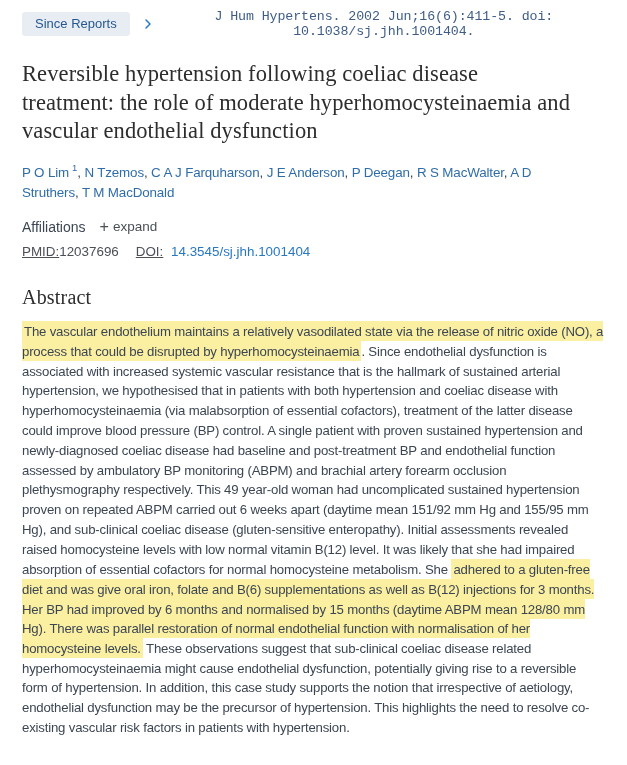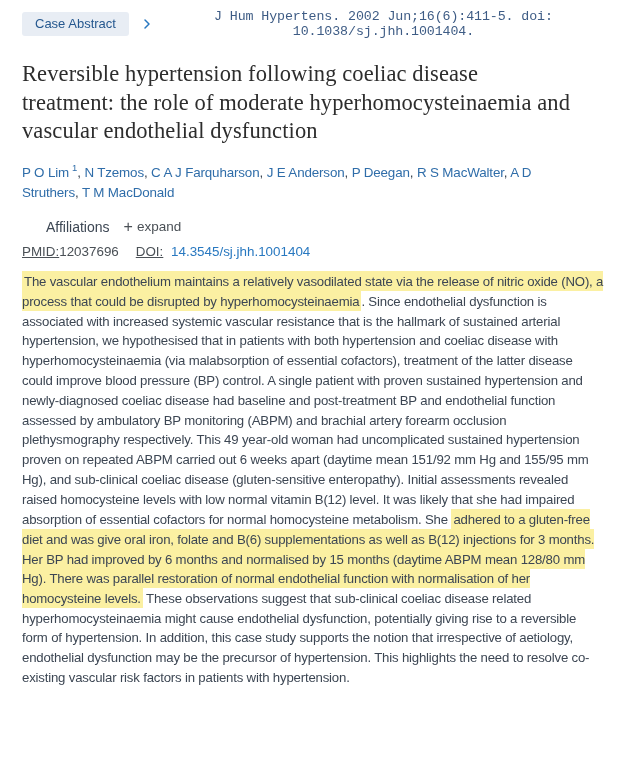--- a/index.html
+++ b/index.html
@@ -50,21 +50,21 @@
   }
   .author-link{color:var(--link-blue);text-decoration:none;cursor:pointer;}
   .author-sup{
     font-size:9.5px;color:var(--link-blue);margin-left:3px;cursor:pointer;
     position:relative;top:-1px;
   }
   .author-sep{color:var(--body-text);}
 
   
   .affil-row{margin-top:16px;display:flex;align-items:center;gap:14px;
-    font-size:14px;color:var(--body-text);margin-left:24px;}
+    font-size:14px;color:var(--body-text);}
   .expand-btn{
     background:none;border:none;padding:0;cursor:pointer;
     font-family:"Liberation Sans", sans-serif;font-size:13.5px;color:var(--muted-text);
     display:inline-flex;align-items:center;gap:4px;
   }
   .plus-icon{font-size:16px;font-weight:400;color:var(--muted-text);line-height:1;}
 
   
   .ids-row{margin-top:9px;font-size:13.4px;color:var(--muted-text);
     display:flex;align-items:center;}
@@ -87,21 +87,21 @@
     background:var(--highlight-yellow);color:inherit;
     padding:2.5px 2px;
   }
 </style>
 </head>
 <body>
 
 <div class="container">
 
   <div class="header-row">
-    <span class="badge">Case Abstract</span>
+    <span class="badge">Since Reports</span>
     <span class="chevron">
       <svg width="12" height="12" viewBox="0 0 24 24" fill="none">
         <path d="M8 4l8 8-8 8" stroke="#2878c0" stroke-width="3" stroke-linecap="round" stroke-linejoin="round"></path>
       </svg>
     </span>
     <button class="citation">J Hum Hypertens. 2002 Jun;16(6):411-5. doi: 10.1038/sj.jhh.1001404.</button>
   </div>
 
   <h1 class="article-title">Reversible hypertension following coeliac disease treatment: the role of moderate hyperhomocysteinaemia and vascular endothelial dysfunction</h1>
 
@@ -117,16 +117,17 @@
 
   <div class="ids-row">
     <span class="id-label">PMID:</span>
     <span class="id-value">12037696</span>
     <span class="doi-group">
       <span class="id-label">DOI:</span>
       <a class="doi-link">14.3545/sj.jhh.1001404</a>
     </span>
   </div>
 
+  <h2 class="abstract-heading">Abstract</h2>
 
   <p class="abstract-text"><mark class="hl">The vascular endothelium maintains a relatively vasodilated state via the release of nitric oxide (NO), a process that could be disrupted by hyperhomocysteinaemia</mark><span>. Since endothelial dysfunction is associated with increased systemic vascular resistance that is the hallmark of sustained arterial hypertension, we hypothesised that in patients with both hypertension and coeliac disease with hyperhomocysteinaemia (via malabsorption of essential cofactors), treatment of the latter disease could improve blood pressure (BP) control. A single patient with proven sustained hypertension and newly-diagnosed coeliac disease had baseline and post-treatment BP and endothelial function assessed by ambulatory BP monitoring (ABPM) and brachial artery forearm occlusion plethysmography respectively. This 49 year-old woman had uncomplicated sustained hypertension proven on repeated ABPM carried out 6 weeks apart (daytime mean 151/92 mm Hg and 155/95 mm Hg), and sub-clinical coeliac disease (gluten-sensitive enteropathy). Initial assessments revealed raised homocysteine levels with low normal vitamin B(12) level. It was likely that she had impaired absorption of essential cofactors for normal homocysteine metabolism. She </span><mark class="hl">adhered to a gluten-free diet and was give oral iron, folate and B(6) supplementations as well as B(12) injections for 3 months. Her BP had improved by 6 months and normalised by 15 months (daytime ABPM mean 128/80 mm Hg). There was parallel restoration of normal endothelial function with normalisation of her homocysteine levels.</mark><span> These observations suggest that sub-clinical coeliac disease related hyperhomocysteinaemia might cause endothelial dysfunction, potentially giving rise to a reversible form of hypertension. In addition, this case study supports the notion that irrespective of aetiology, endothelial dysfunction may be the precursor of hypertension. This highlights the need to resolve co-existing vascular risk factors in patients with hypertension.</span></p>
 
 </div>
 
 </body></html>

